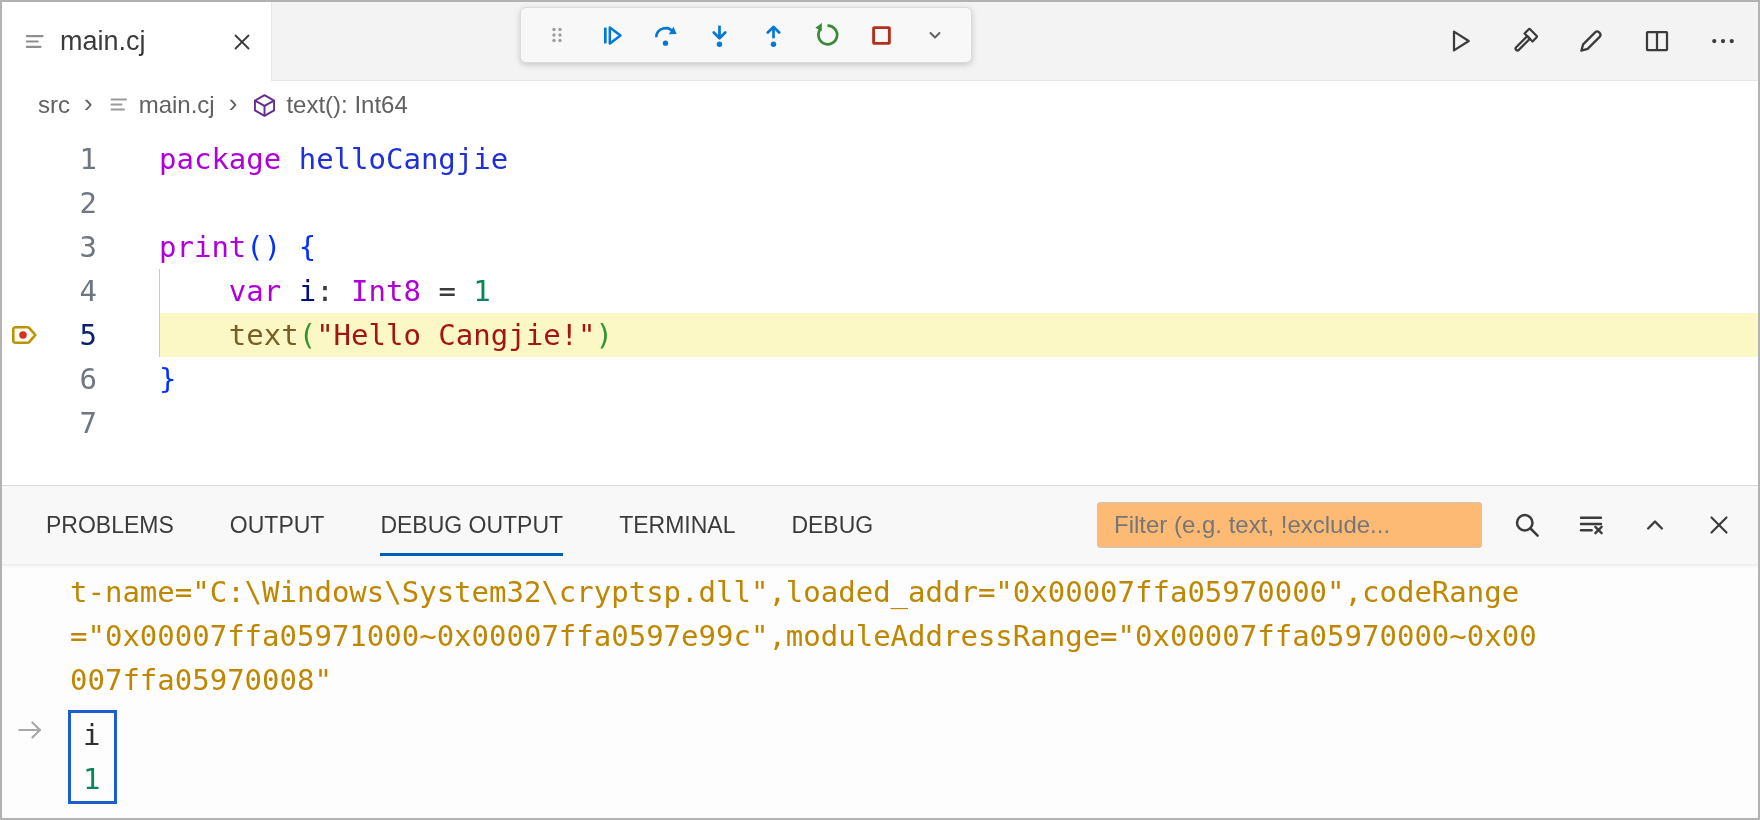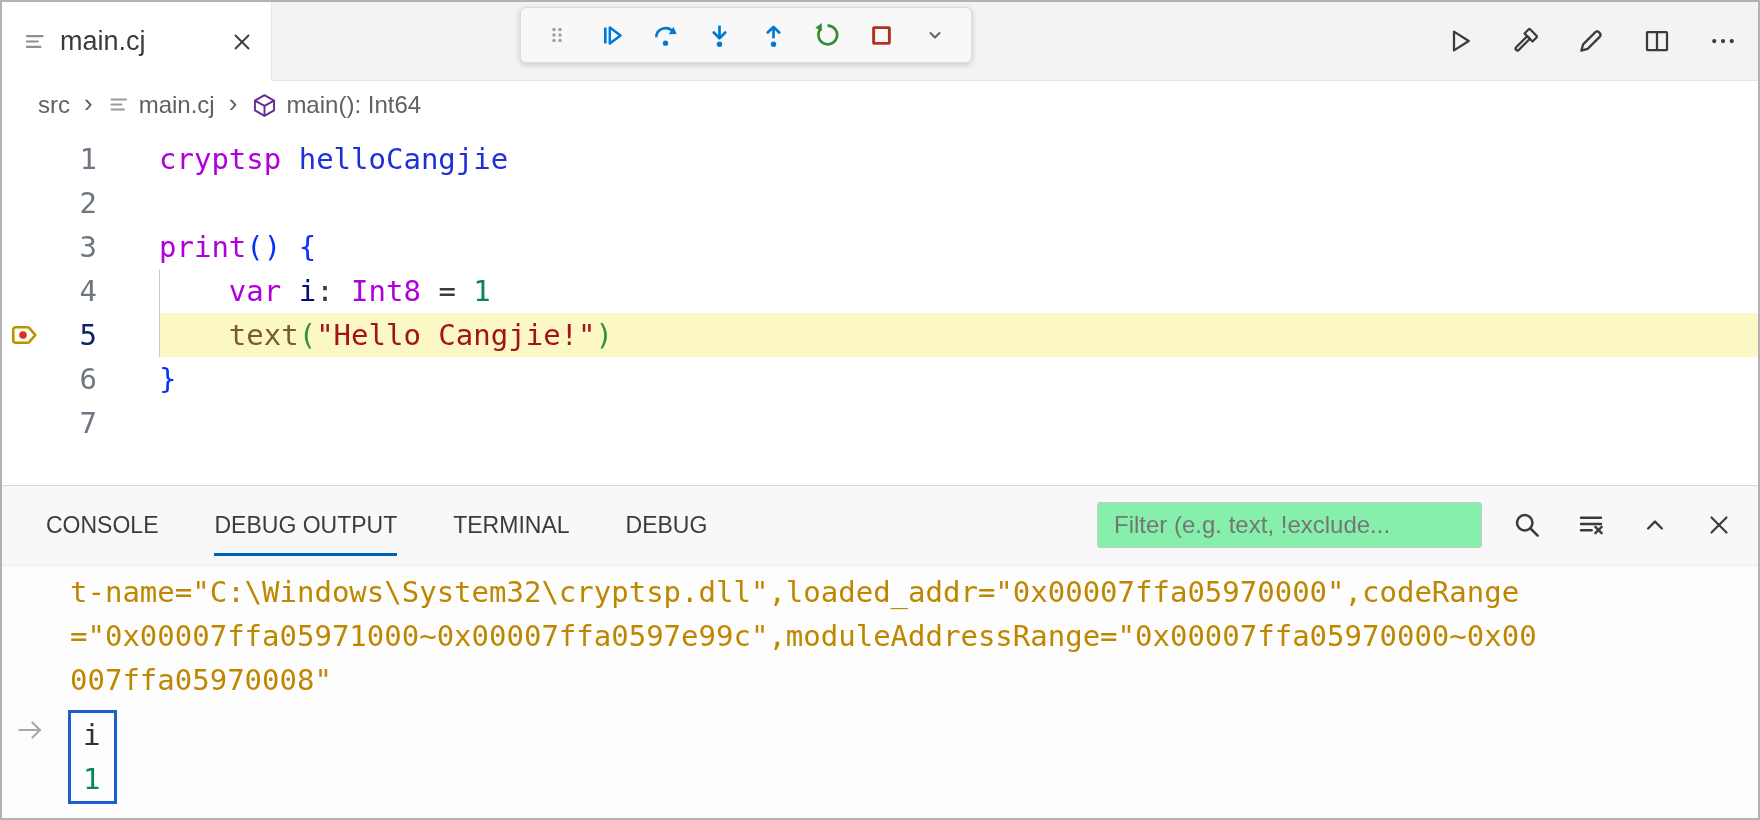--- a/index.html
+++ b/index.html
@@ -50,21 +50,21 @@
   .tok-number{color:var(--number);}
   .tok-function{color:var(--function);}
   .tok-string{color:var(--string);}
   
   .panel{height:332px;flex:none;border-top:1px solid #d9d9d9;background:#f8f8f8;display:flex;flex-direction:column;}
   .panel-header{height:78px;flex:none;display:flex;align-items:center;padding:0 18px 0 44px;}
   .panel-tabs{display:flex;gap:56px;height:100%;}
   .panel-tab{font-size:23px;color:#3b3b3b;display:flex;align-items:center;height:100%;position:relative;cursor:pointer;white-space:nowrap;}
   .panel-tab.active::after{content:'';position:absolute;left:0;right:0;bottom:8px;height:3px;background:var(--accent);}
   .filter-input{margin-left:auto;width:385px;height:46px;box-sizing:border-box;
-    background:#86efac;border:1px solid #c8c8c8;border-radius:3px;font-size:24px;
+    background:#fdba74;border:1px solid #c8c8c8;border-radius:3px;font-size:24px;
     font-family:"Liberation Sans",sans-serif;color:#3b3b3b;padding:0 16px;outline:none;}
   .filter-input::placeholder{color:#767676;}
   .panel-actions{display:flex;gap:22px;margin-left:24px;color:#3b3b3b;}
   .console{flex:1;background:#fdfdfd;padding:6px 0 0 68px;overflow:hidden;
     font-family:"DejaVu Sans Mono",monospace;font-size:29px;line-height:44px;
     box-shadow:inset 0 5px 5px -5px rgba(0,0,0,0.15);position:relative;}
   .console-line{white-space:pre;color:var(--console-text);}
   .eval{position:relative;margin-top:8px;}
   .eval-arrow{position:absolute;left:-56px;top:4px;color:#a8a8a8;display:flex;}
   .eval-box{display:inline-block;border:3px solid var(--eval-border);margin-left:-2px;
@@ -239,30 +239,30 @@
       <span class="crumb">
         <span class="ic">
           <svg width="27" height="27" viewBox="0 0 24 24">
             <g fill="none" stroke="#652d90" stroke-width="1.7" stroke-linejoin="round">
               <polygon points="12,2.8 20.5,7.6 20.5,16.4 12,21.2 3.5,16.4 3.5,7.6"></polygon>
               <polyline points="3.5,7.6 12,12.4 20.5,7.6"></polyline>
               <line x1="12" y1="12.4" x2="12" y2="21.2"></line>
             </g>
           </svg>
         </span>
-        <span>main(): Int64</span>
+        <span>text(): Int64</span>
       </span>
     </div>
 
   <div class="editor" id="editor-lines">
       <div class="ed-line">
         <div class="ed-gutter">
           <span class="lnum">1</span>
         </div>
-        <div class="ed-code"><span class="tok-keyword">cryptsp</span><span class="tok-plain"> </span><span class="tok-identifier">helloCangjie</span></div>
+        <div class="ed-code"><span class="tok-keyword">package</span><span class="tok-plain"> </span><span class="tok-identifier">helloCangjie</span></div>
       </div>
       <div class="ed-line">
         <div class="ed-gutter">
           <span class="lnum">2</span>
         </div>
         <div class="ed-code"></div>
       </div>
       <div class="ed-line">
         <div class="ed-gutter">
           <span class="lnum">3</span>
@@ -298,21 +298,24 @@
           <span class="lnum">7</span>
         </div>
         <div class="ed-code"></div>
       </div>
     </div>
 
   <div class="panel">
     <div class="panel-header">
       <div class="panel-tabs" id="panel-tabs">
           <div class="panel-tab">
-            <span>CONSOLE</span>
+            <span>PROBLEMS</span>
+          </div>
+          <div class="panel-tab">
+            <span>OUTPUT</span>
           </div>
           <div class="panel-tab active">
             <span>DEBUG OUTPUT</span>
           </div>
           <div class="panel-tab">
             <span>TERMINAL</span>
           </div>
           <div class="panel-tab">
             <span>DEBUG</span>
           </div>

